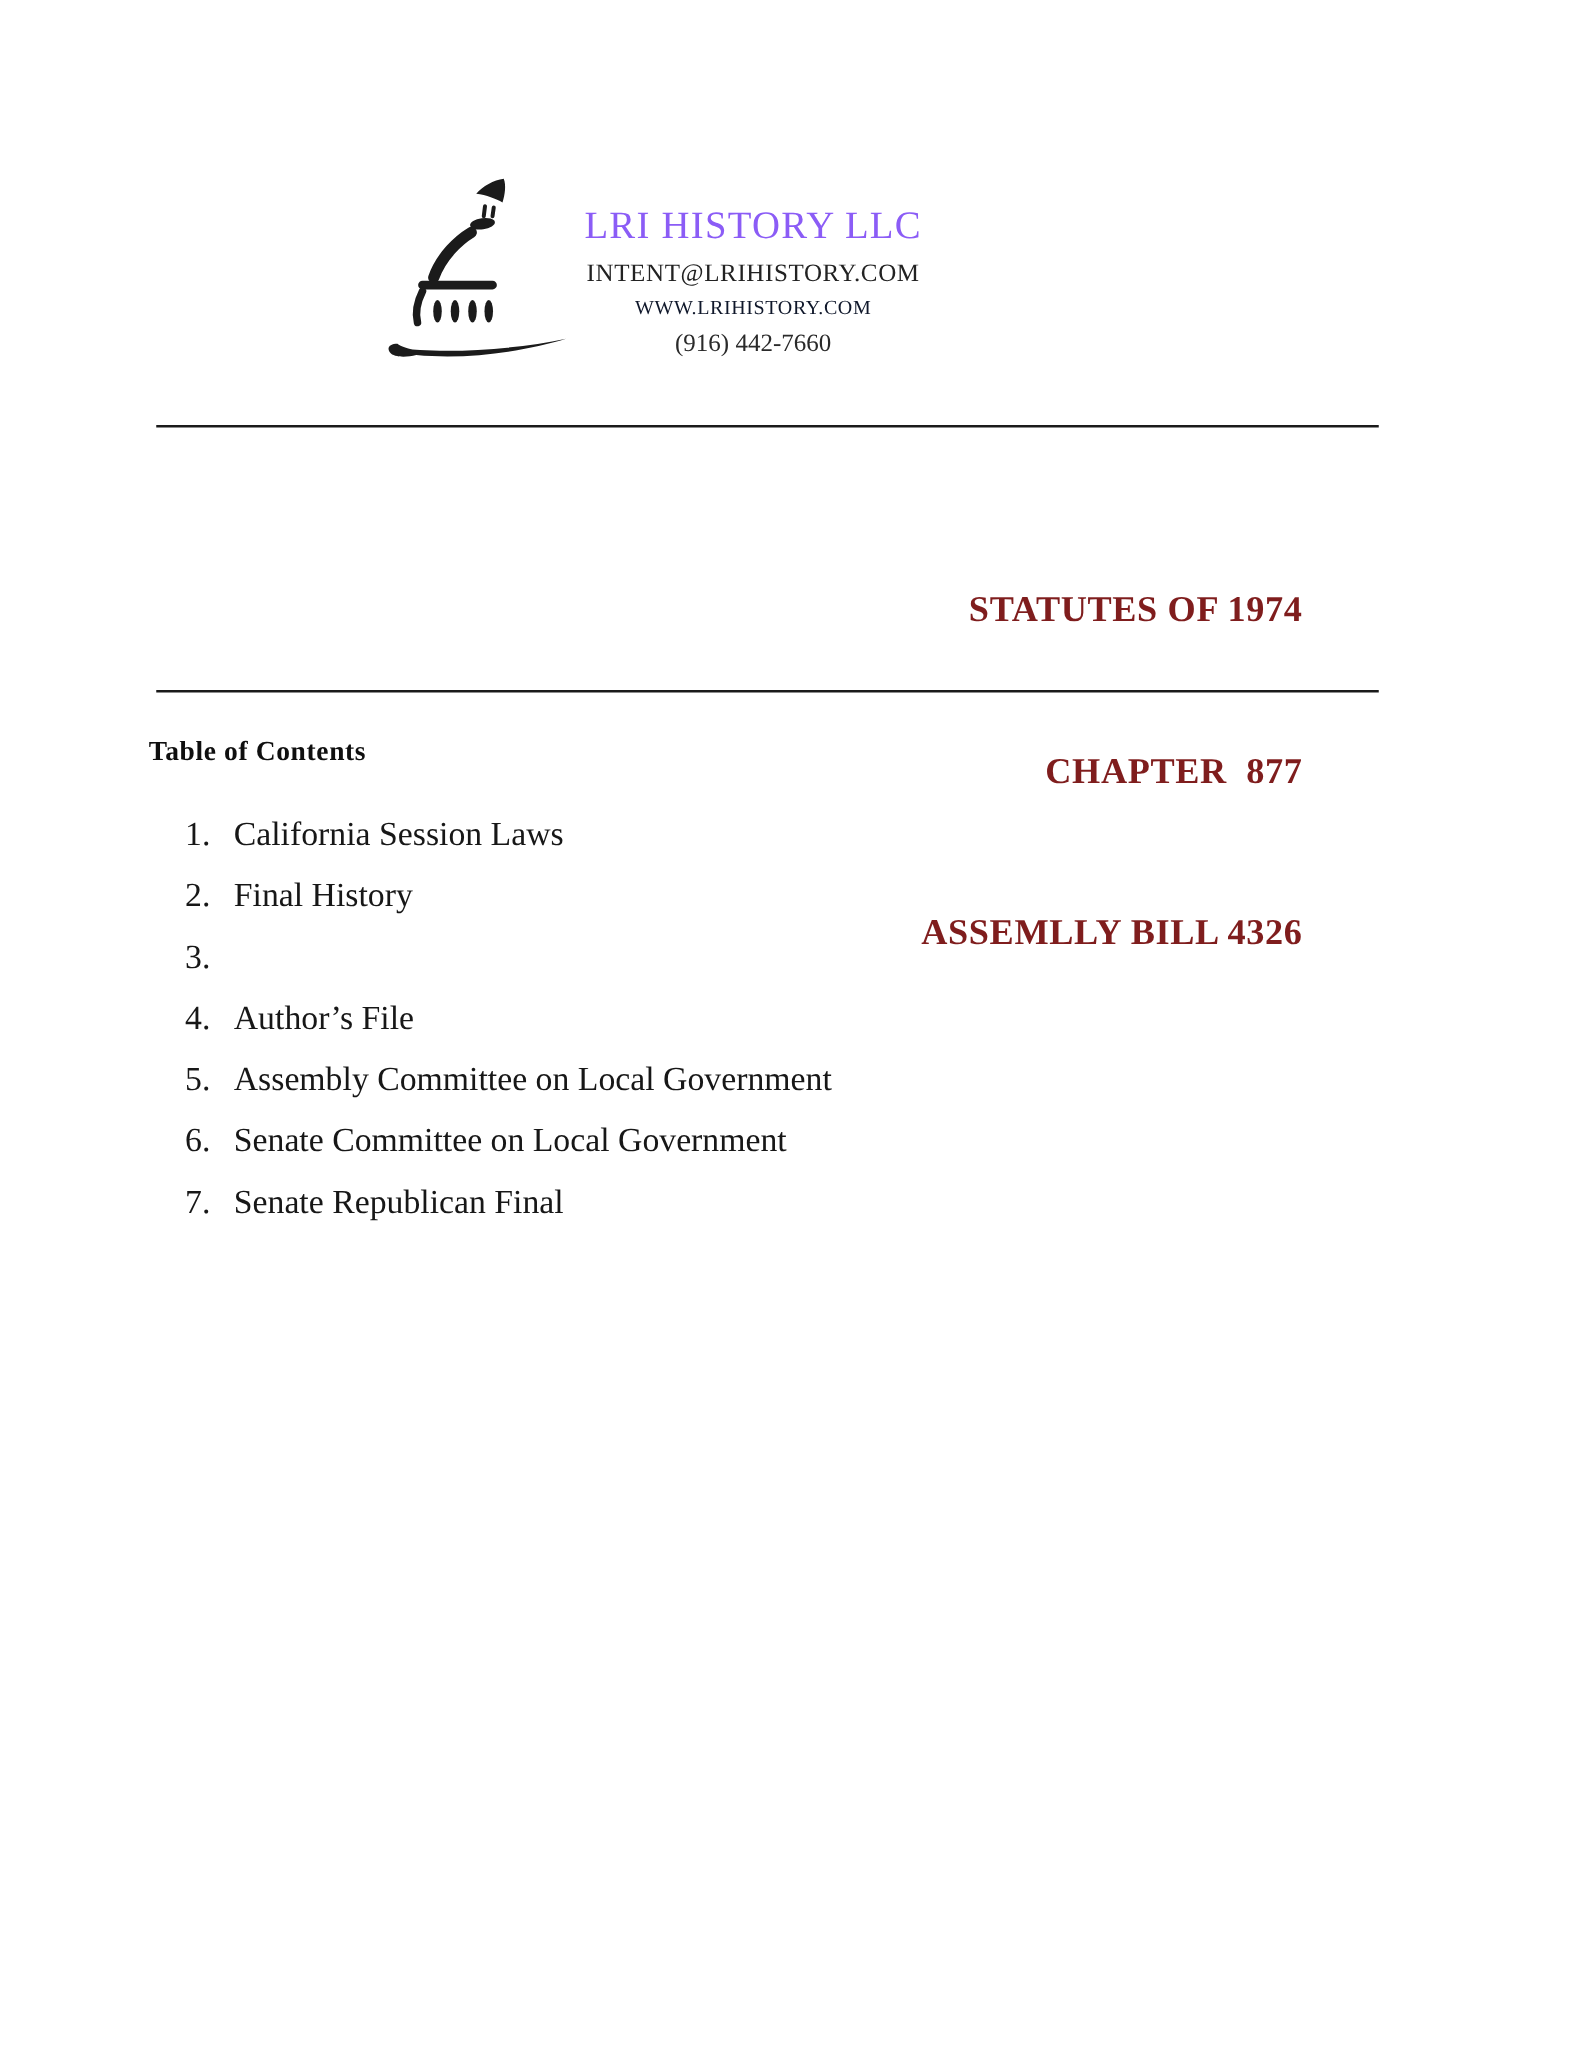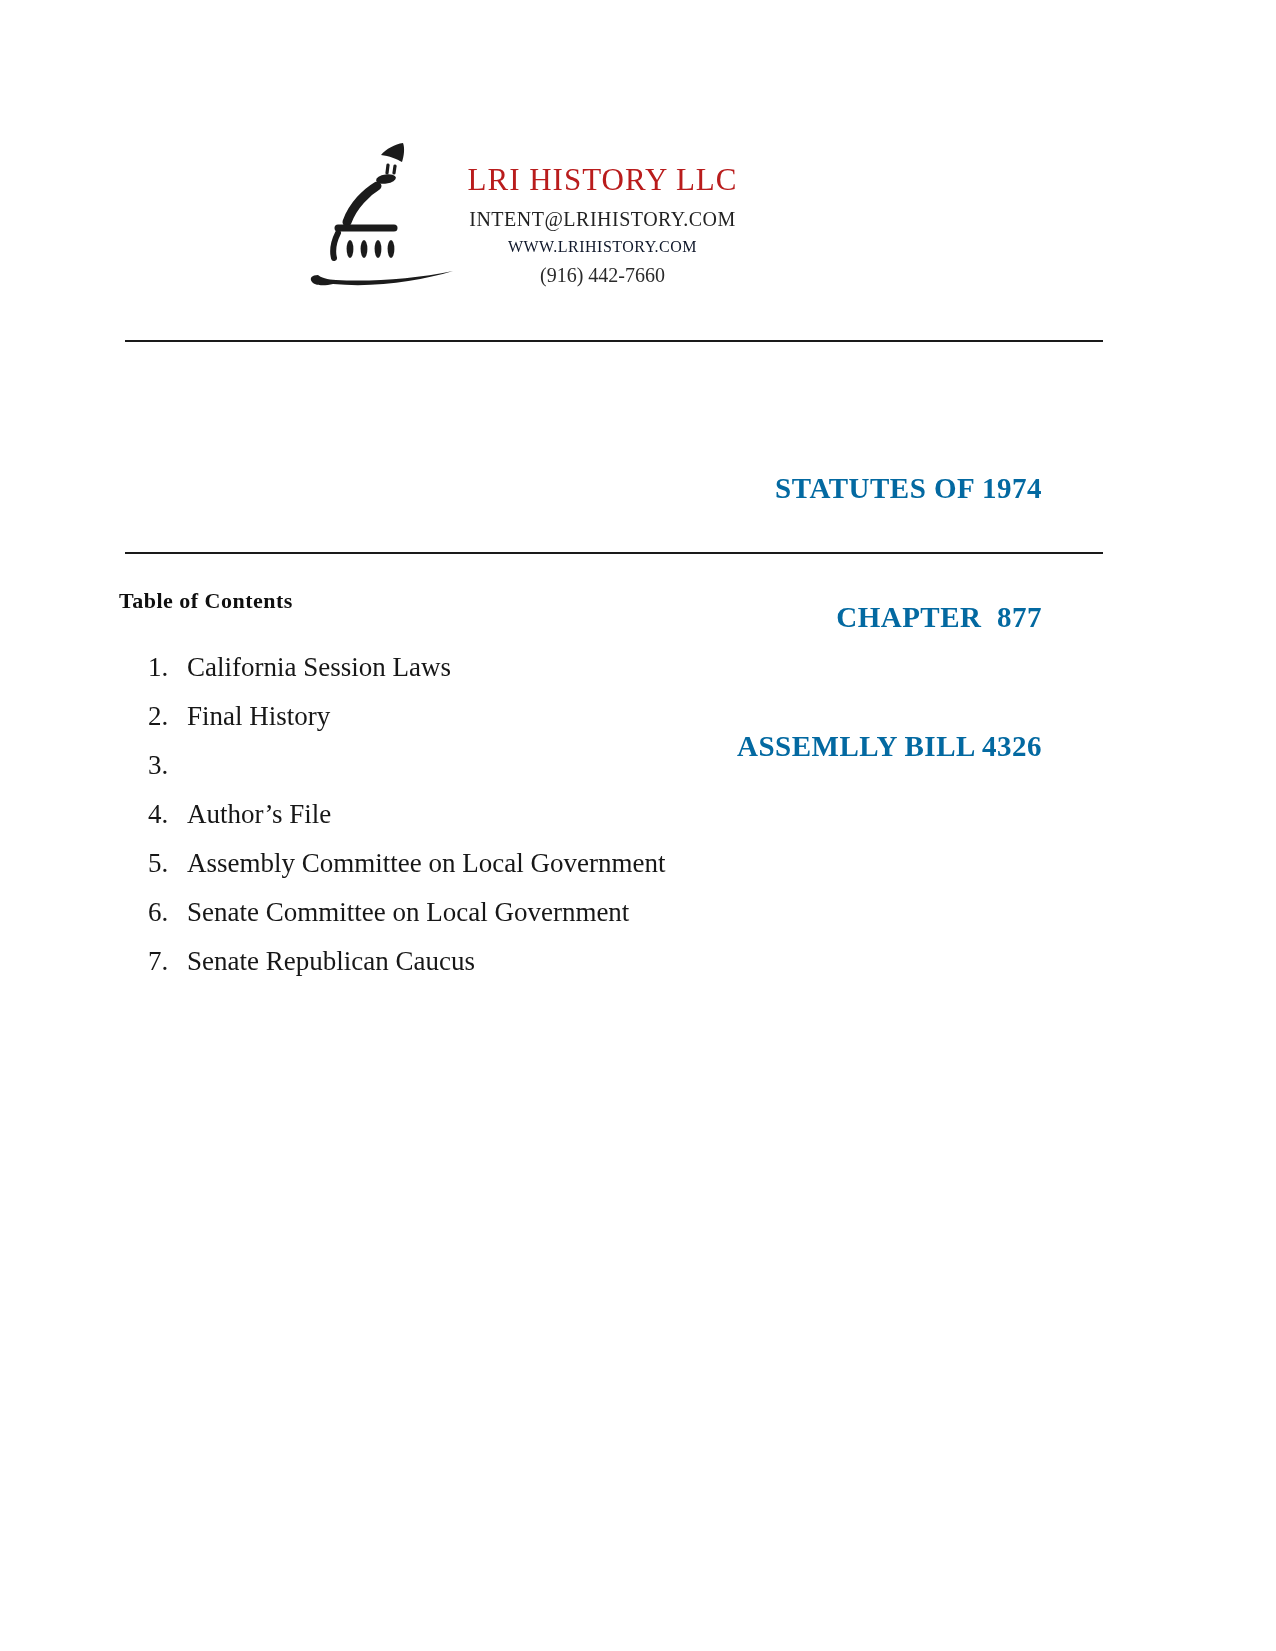--- a/index.html
+++ b/index.html
@@ -21,21 +21,21 @@
   .letterhead {
     position:absolute;
     left:440px; top:163px;
     width:325px;
     text-align:center;
   }
   .company-name {
     font-size:31px;
     line-height:34px;
     letter-spacing:1px;
-    color:#b91c1c;
+    color:#8b5cf6;
     white-space:nowrap;
   }
   .company-email {
     margin-top:11px;
     font-size:20px;
     line-height:22px;
     letter-spacing:0.5px;
     color:#222222;
   }
   .company-website {
@@ -62,21 +62,21 @@
   .rule-bottom { top:552px; }
   .doc-title-block {
     position:absolute;
     top:381px;
     right:234px;
     text-align:right;
     font-weight:bold;
     font-size:29px;
     line-height:43px;
     letter-spacing:0.5px;
-    color:#0369a1;
+    color:#7f1d1d;
     white-space:pre; 
   }
   .toc-heading {
     position:absolute;
     left:119px; top:583px;
     font-size:22px;
     font-weight:bold;
     line-height:36px;
     letter-spacing:0.5px;
     color:#0f0f0f;
@@ -175,17 +175,17 @@
     <li class="toc-item">
       <span class="num">5.</span>
       <span class="label">Assembly Committee on Local Government</span>
     </li>
     <li class="toc-item">
       <span class="num">6.</span>
       <span class="label">Senate Committee on Local Government</span>
     </li>
     <li class="toc-item">
       <span class="num">7.</span>
-      <span class="label">Senate Republican Caucus</span>
+      <span class="label">Senate Republican Final</span>
     </li>
   </ol>
 
 </div>
 
 </body></html>

